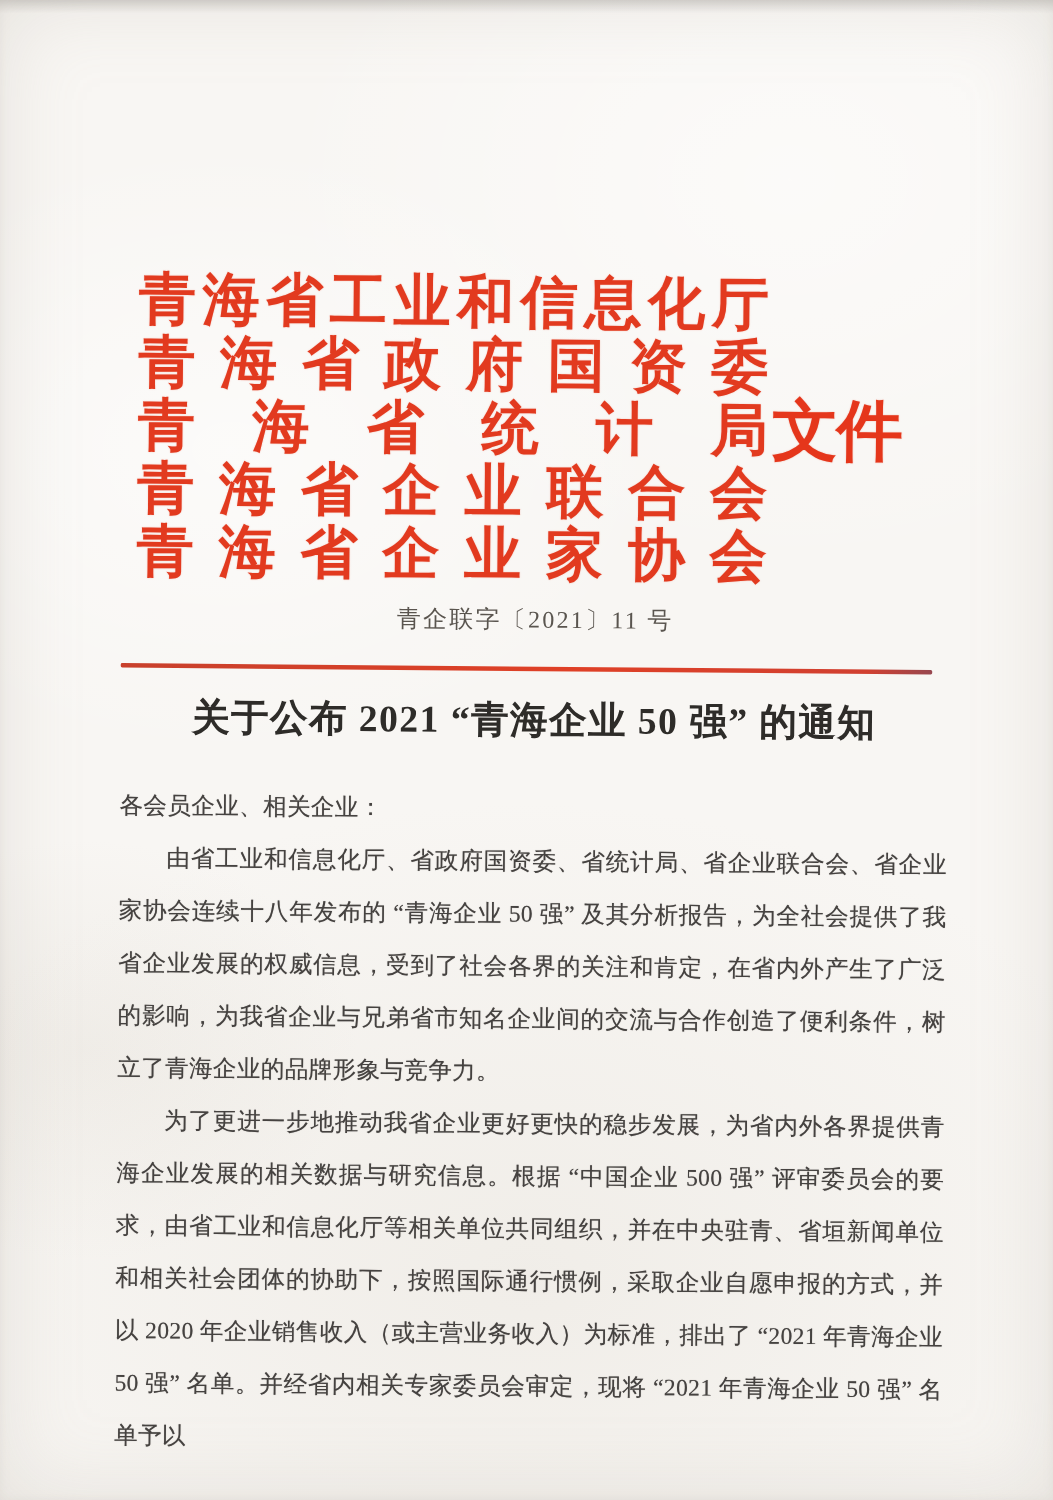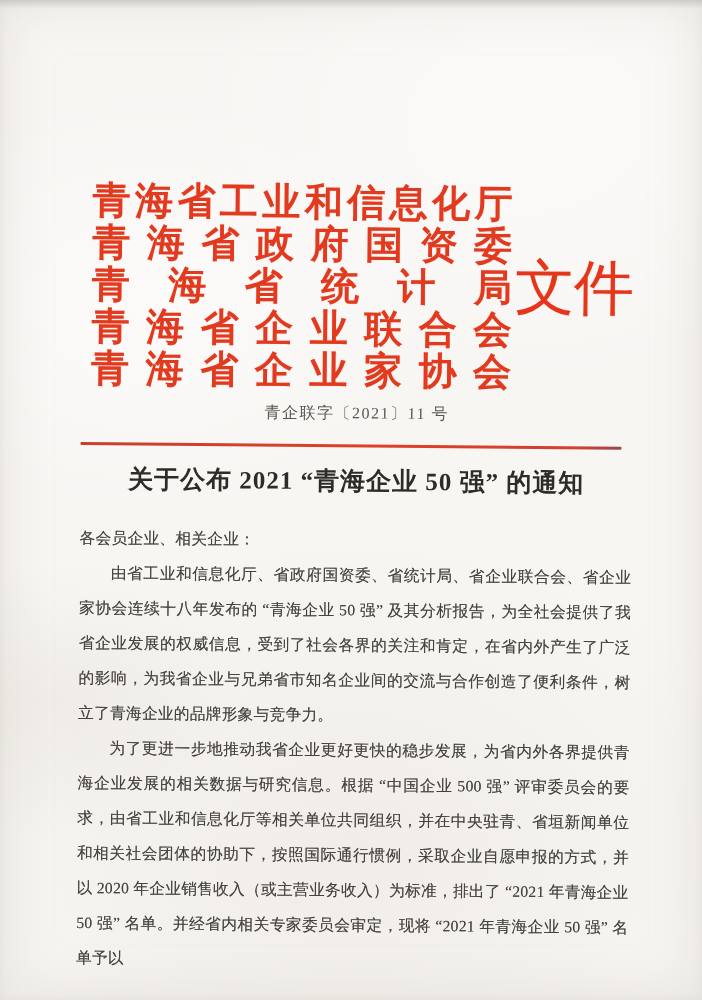--- a/index.html
+++ b/index.html
@@ -55,23 +55,23 @@
     text-align: justify;
     text-align-last: justify;
     text-justify: inter-character;
     white-space: nowrap;
     text-shadow: 0 0 1px rgba(226,58,31,0.35);
   }
   .doc-type {
     position: absolute;
     left: 513px;
     top: 256px;
-    font-size: 60px;
+    font-size: 44px;
     line-height: 56px;
-    font-weight: 400;
+    font-weight: 700;
     color: #e5361b;
     letter-spacing: -1px;
     text-shadow: 0 0 1px rgba(226,58,31,0.4);
   }
   
   .doc-number {
     position: absolute;
     left: 80px;
     top: 401px;
     width: 552px;

